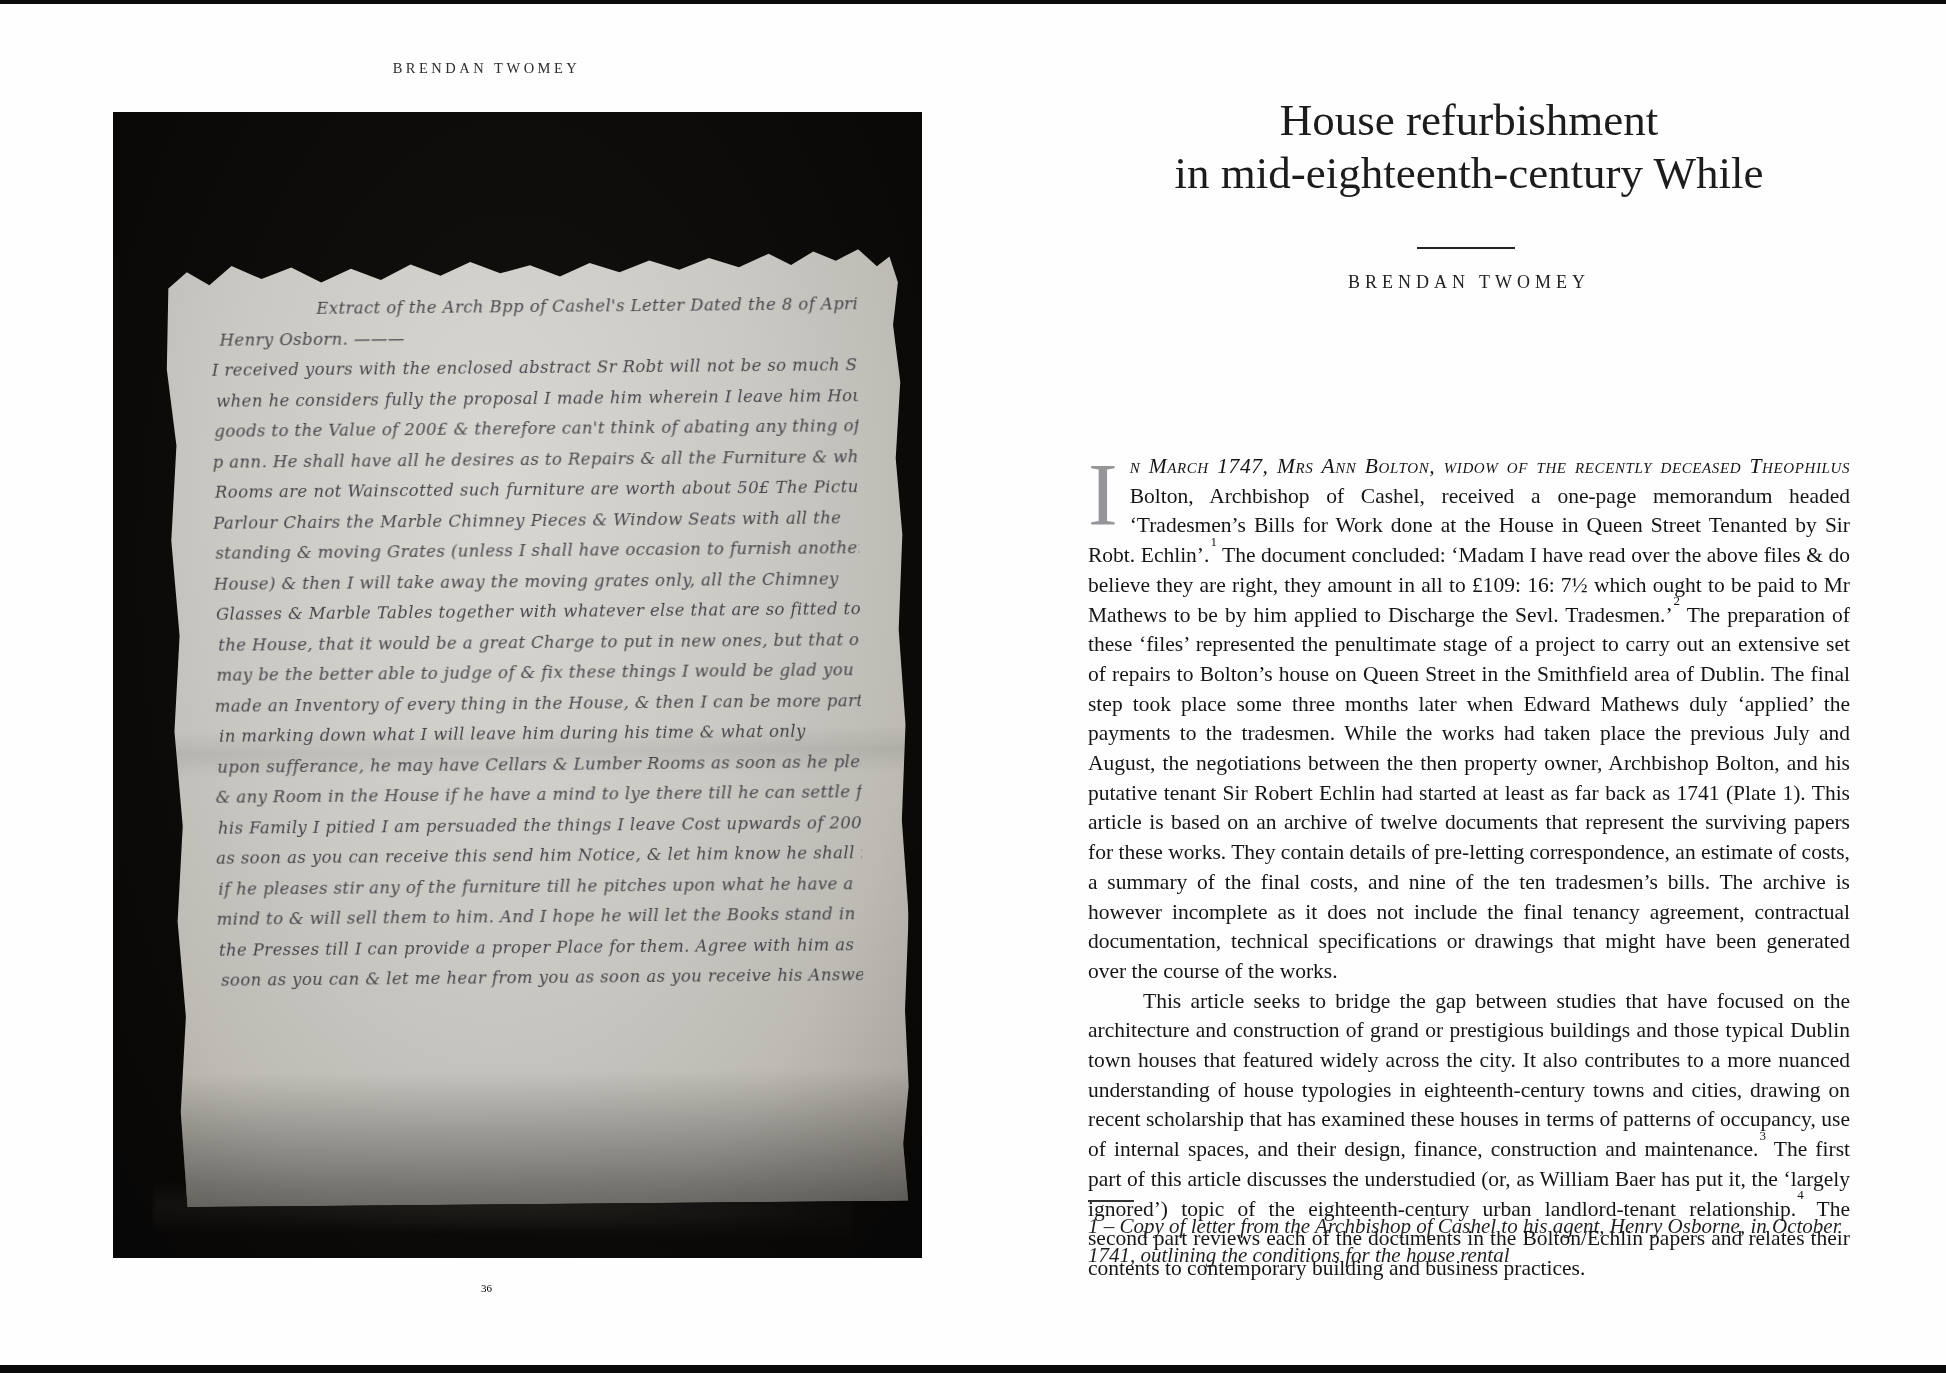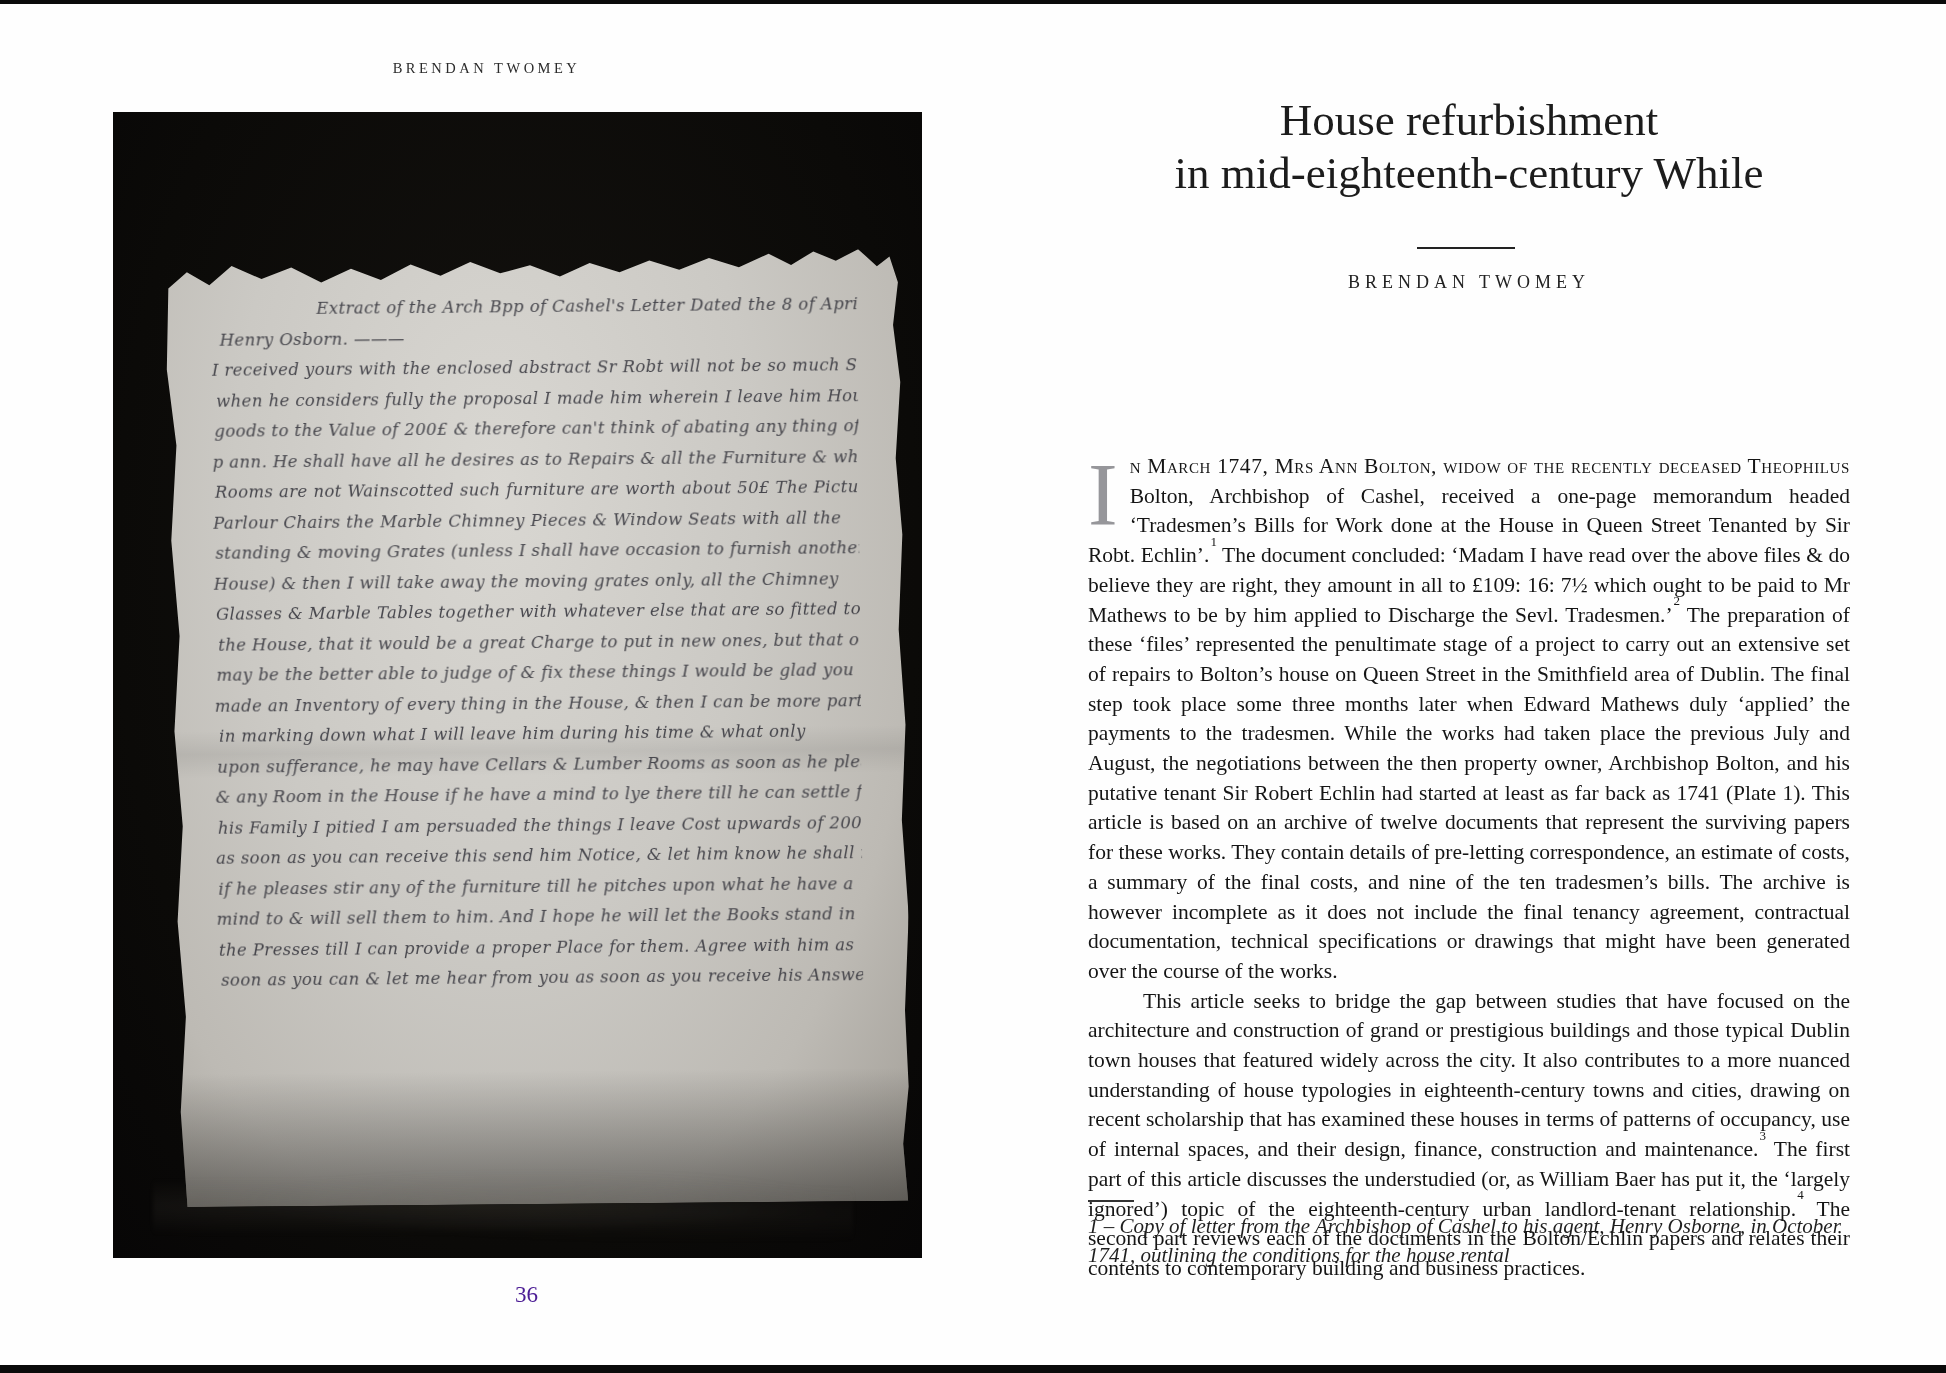--- a/index.html
+++ b/index.html
@@ -45,21 +45,21 @@
     color:rgba(42,42,50,0.82);white-space:nowrap;overflow:hidden;
     filter:blur(0.35px);
   }
   .ghost-marks{
     position:absolute;left:40px;top:1060px;width:700px;height:70px;
     background:radial-gradient(ellipse at 20% 50%, rgba(120,115,105,0.12), rgba(0,0,0,0) 60%),
                radial-gradient(ellipse at 55% 40%, rgba(120,115,105,0.10), rgba(0,0,0,0) 55%),
                radial-gradient(ellipse at 80% 60%, rgba(120,115,105,0.08), rgba(0,0,0,0) 50%);
     filter:blur(2px);
   }
-  .folio{position:absolute;top:1282px;font-size:23px;color:#4c1d95;padding-left:40px;}
+  .folio{position:absolute;top:1282px;font-size:11px;color:#000000;}
   .folio.left{left:0;width:973px;text-align:center;}
 
   
   .right-page{position:absolute;left:973px;top:0;width:973px;height:1365px;}
   .article-title{
     position:absolute;left:35px;top:94px;width:922px;text-align:center;
     font-size:45px;line-height:53px;color:#1c1c1c;font-weight:normal;margin:0;
   }
   .title-rule{position:absolute;left:444px;top:247px;width:98px;height:2px;background:#222;}
   .article-author{
@@ -68,21 +68,21 @@
   }
   .article-body{position:absolute;left:115px;top:452px;width:762px;}
   .body-para{
     margin:0;text-align:justify;font-size:21.5px;line-height:29.7px;color:#151515;
   }
   .body-para.indented{text-indent:55px;}
   .dropcap{
     float:left;font-size:89px;line-height:76px;height:84px;
     padding:4px 12px 0 0;color:#96969a;
   }
-  .smallcaps{font-variant:small-caps;letter-spacing:0.6px;}
+  .smallcaps{font-variant:small-caps;letter-spacing:0.6px;font-style:italic;}
   sup.fn{font-size:13px;line-height:0;position:relative;top:-8px;margin-left:1px;}
   .caption-rule{position:absolute;left:115px;top:1200px;width:46px;height:2px;background:#333;}
   .caption{
     position:absolute;left:115px;top:1212px;width:800px;
     font-style:italic;font-size:21px;line-height:29px;color:#1f1f1f;
   }
 </style>
 </head>
 <body>
 

